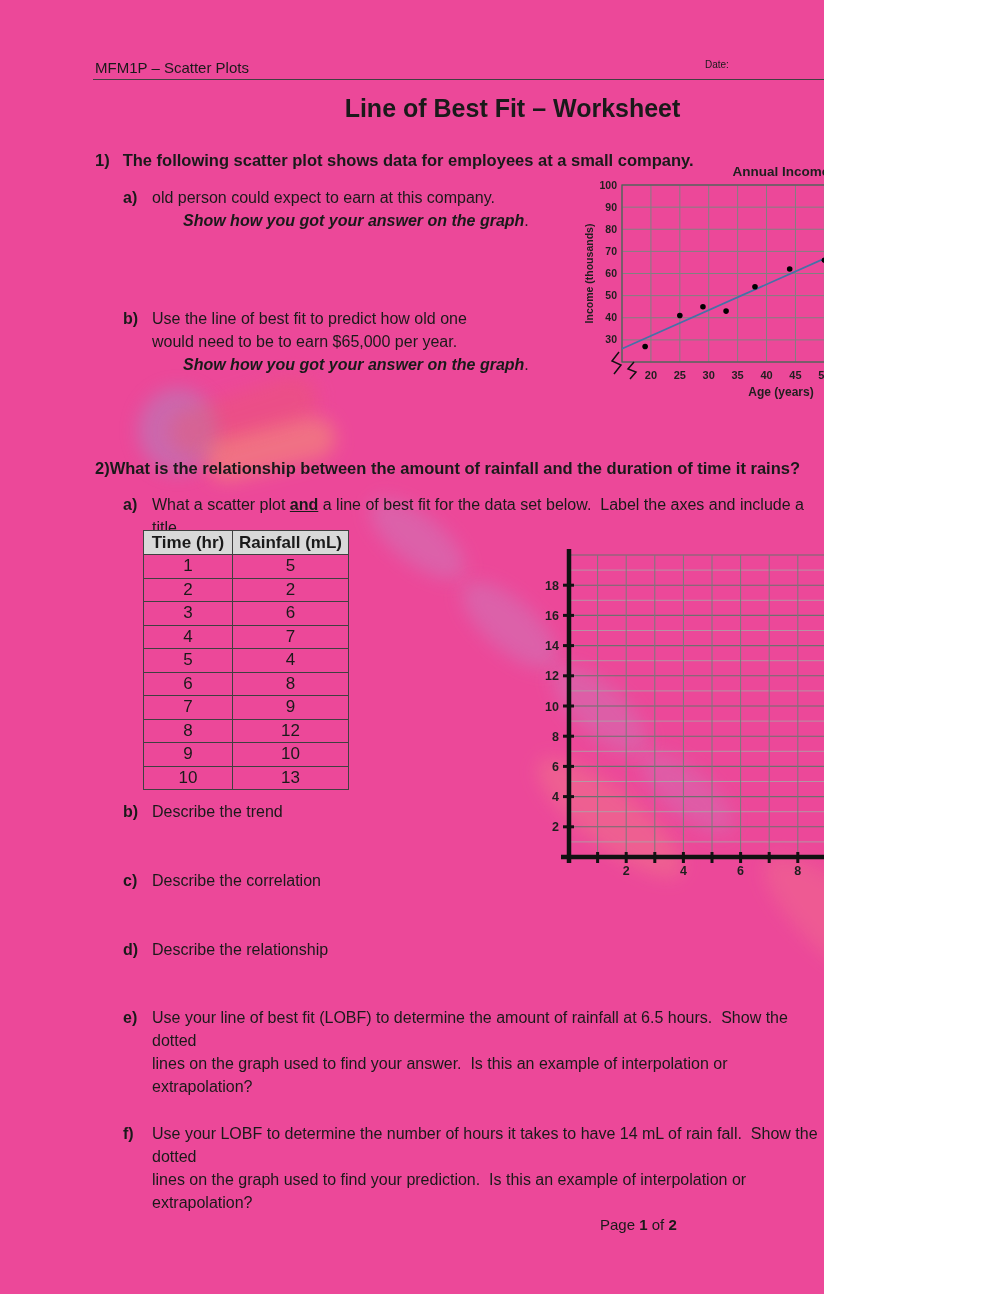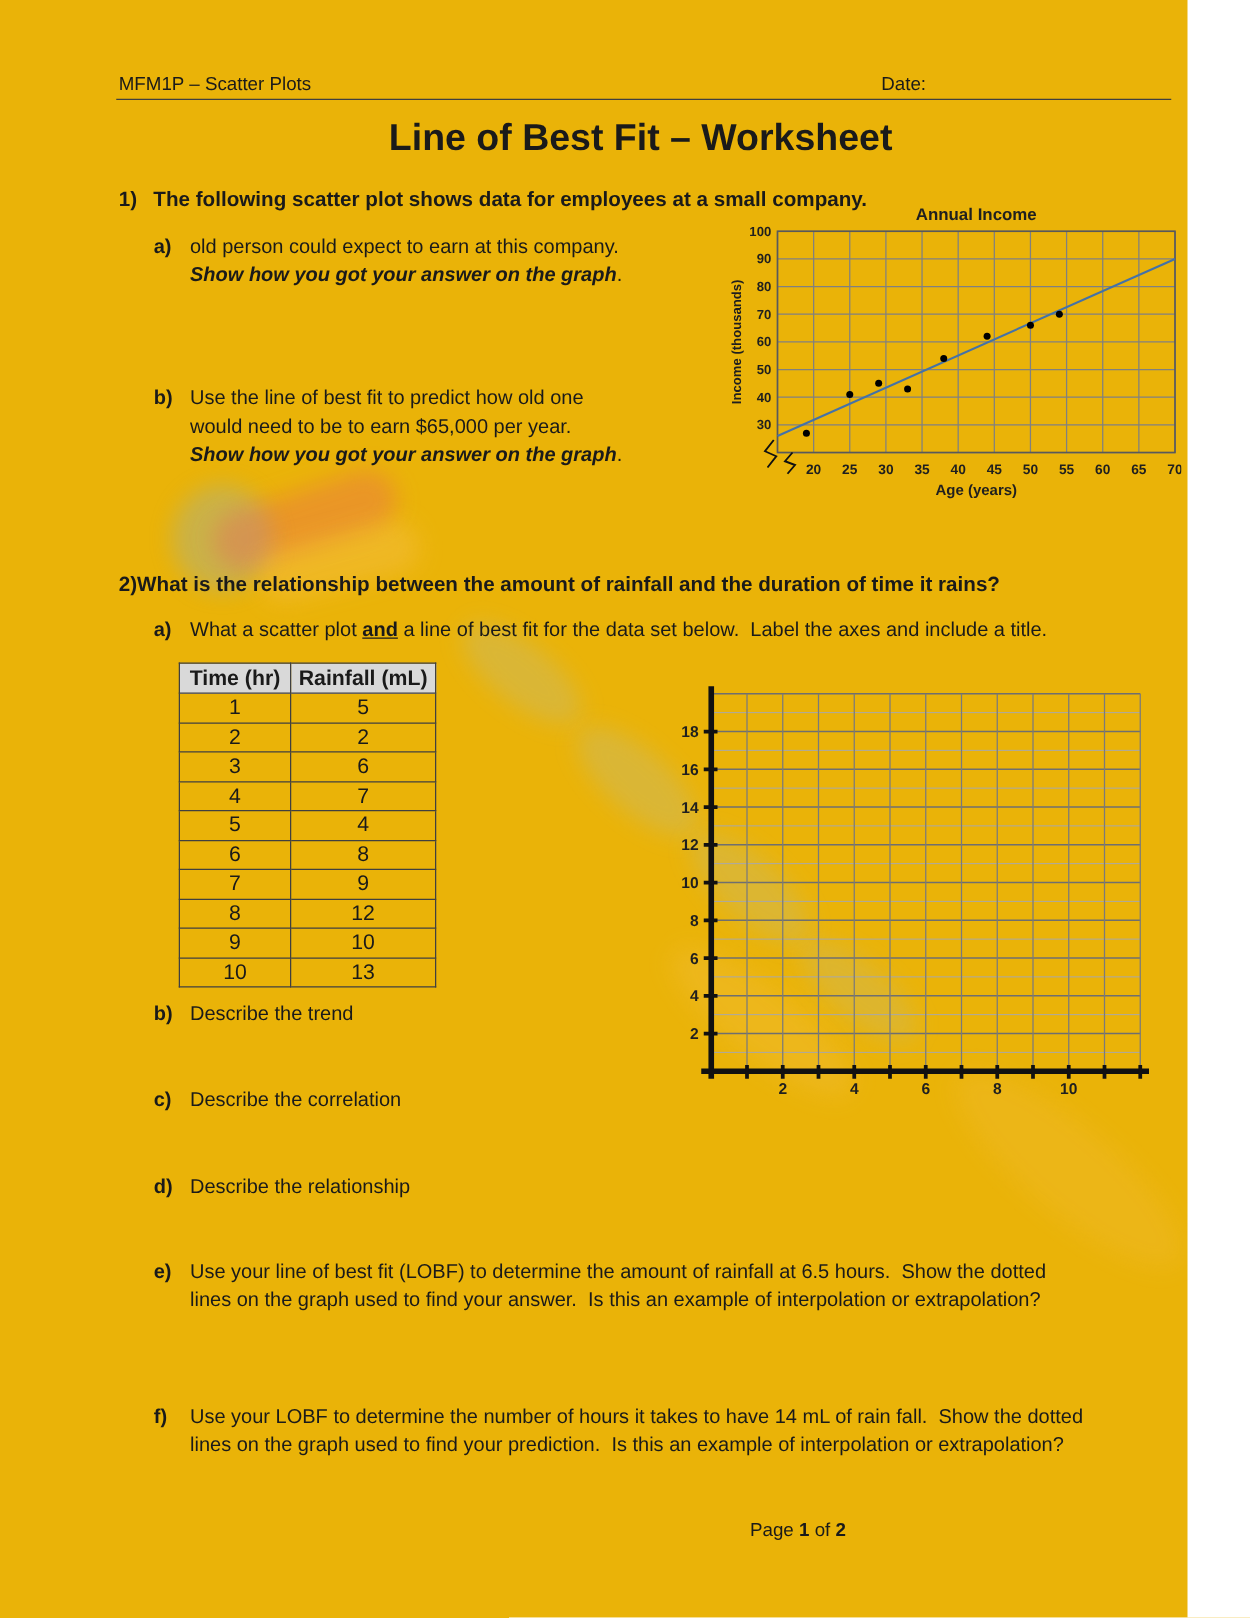--- a/index.html
+++ b/index.html
@@ -1,35 +1,35 @@
 <!DOCTYPE html>
 <html><head>
 <meta charset="utf-8">
 <style>
   html,body{margin:0;padding:0;background:#ffffff;}
-  .page{position:relative;width:950px;height:1294px;background:#eab308;overflow:hidden;
+  .page{position:relative;width:824px;height:1294px;background:#ec4899;overflow:hidden;
         font-family:"Liberation Sans",sans-serif;color:#1a1a1a;}
   .abs{position:absolute;}
   .ws{white-space:pre-wrap;}
   
   .hdr-left{left:95px;top:59px;font-size:15px;}
-  .hdr-right{left:705px;top:59px;font-size:15px;}
+  .hdr-right{left:705px;top:59px;font-size:10px;}
   .hdr-rule{left:93px;top:79px;width:844px;border-top:1.6px solid #404040;height:0;}
-  .page-title{left:95px;top:94px;width:835px;text-align:center;font-size:30px;font-weight:bold;}
+  .page-title{left:95px;top:94px;width:835px;text-align:center;font-size:25px;font-weight:bold;}
   
   .qnum{font-weight:bold;}
   .qrow{display:flex;}
   .q1{left:95px;top:151px;font-size:16.5px;font-weight:bold;}
   .q1 .qtext{margin-left:13px;}
   .part{font-size:16px;line-height:23px;}
   .part .plabel{position:absolute;left:0;font-weight:bold;}
   .part .pbody{margin-left:29px;}
   .q1a{left:123px;top:186px;}
   .q1b{left:123px;top:307px;}
-  .emph{font-weight:bold;font-style:italic;}
+  .emph{font-weight:bold;font-style:italic;margin-left:31px;}
   .q2{left:95px;top:459px;font-size:16.5px;font-weight:bold;}
   .q2a{left:123px;top:493px;}
   .bu{font-weight:bold;text-decoration:underline;}
   .q2b{left:123px;top:800px;}
   .q2c{left:123px;top:869px;}
   .q2d{left:123px;top:938px;}
   .q2e{left:123px;top:1006px;}
   .q2f{left:123px;top:1122px;}
   
   .rain-table{left:143px;top:530px;border-collapse:collapse;font-size:17px;}

